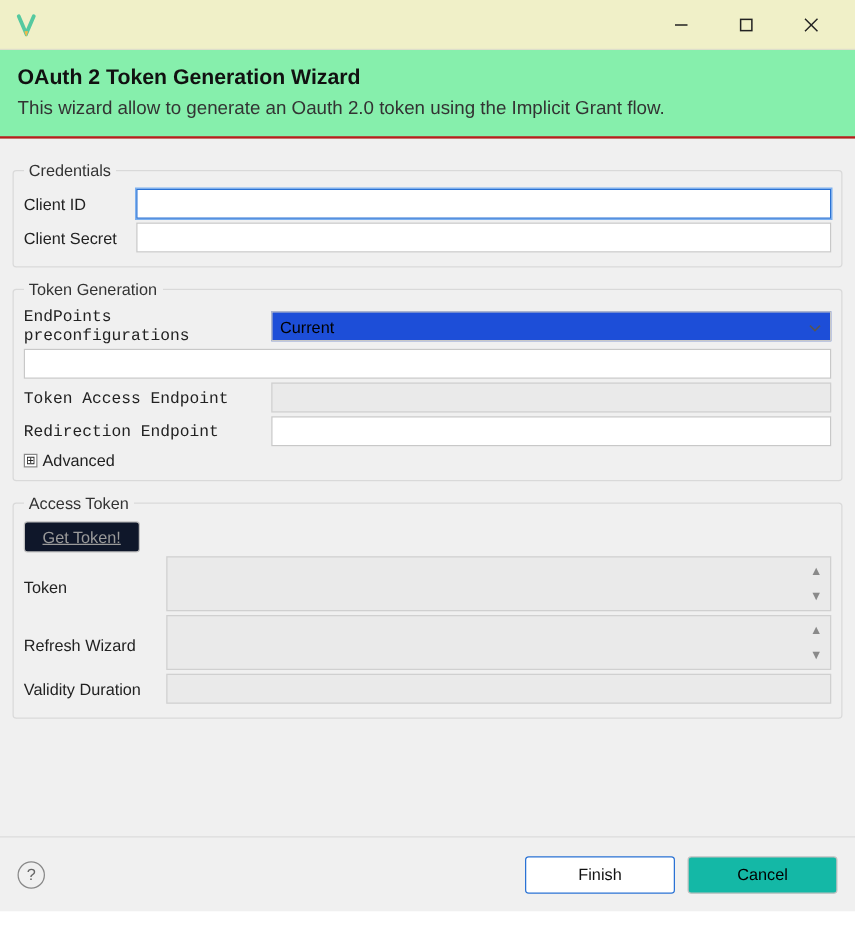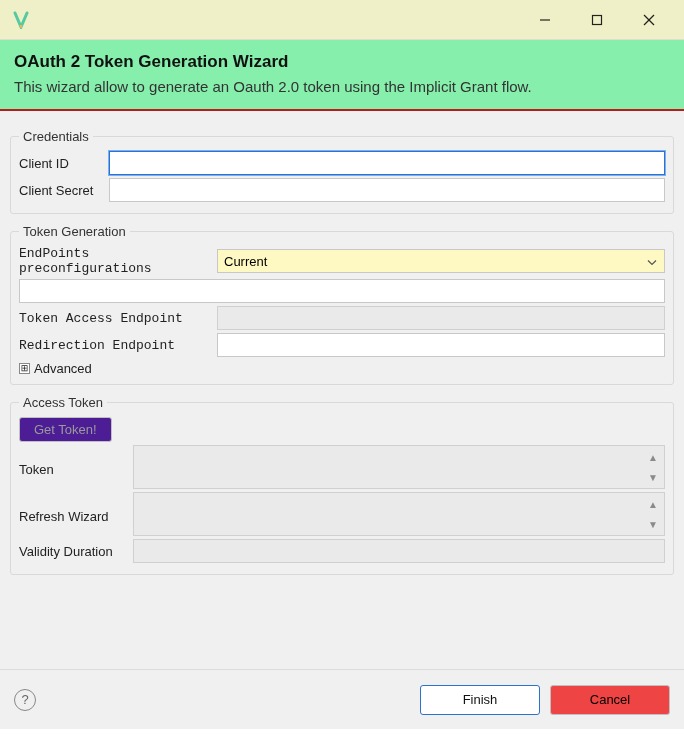--- a/index.html
+++ b/index.html
@@ -85,21 +85,21 @@
   }
   input.txt.focused { border: 1px solid #2a72d4; box-shadow: 0 0 0 1px #7bb0f0; }
   input.txt.disabled, .multiline.disabled {
     background:#eaeaea;
     color:#888;
     border-color:#d0d0d0;
   }
   select.sel {
     appearance:none;
     -webkit-appearance:none;
-    background:#fef9c3;
+    background:#1d4ed8;
     padding-right: 41px;
   }
   .sel-wrap { position:relative; flex:1; display:flex;}
   .sel-wrap .chev {
     position:absolute; right:8px; top:50%; transform:translateY(-50%);
     pointer-events:none;
   }
   .adv {
     display:flex; align-items:center; gap:4px;
     margin-top:4px;
@@ -109,28 +109,28 @@
   }
   .adv .plusbox {
     width:11px; height:11px;
     border:1px solid #888;
     display:flex; align-items:center; justify-content:center;
     font-size:9px; line-height:1;
     background:#fff;
   }
   .btn {
     border:1px solid #c0c0c0;
-    background:#ef4444;
+    background:#14b8a6;
     border-radius:3px;
     padding: 4px 14px;
     font-family:inherit;
     font-size:13px;
     cursor:pointer;
   }
-  .btn.disabled { color:#9a9a9a; background:#4c1d95; cursor:default;}
+  .btn.disabled { color:#9a9a9a; background:#0f172a; cursor:default;text-decoration:underline;}
   .multiline {
     flex:1;
     height:44px;
     position:relative;
     display:flex;
     flex-direction:column;
     padding:0;
   }
   .multiline .scrollarrow {
     width:18px; height:18px;

